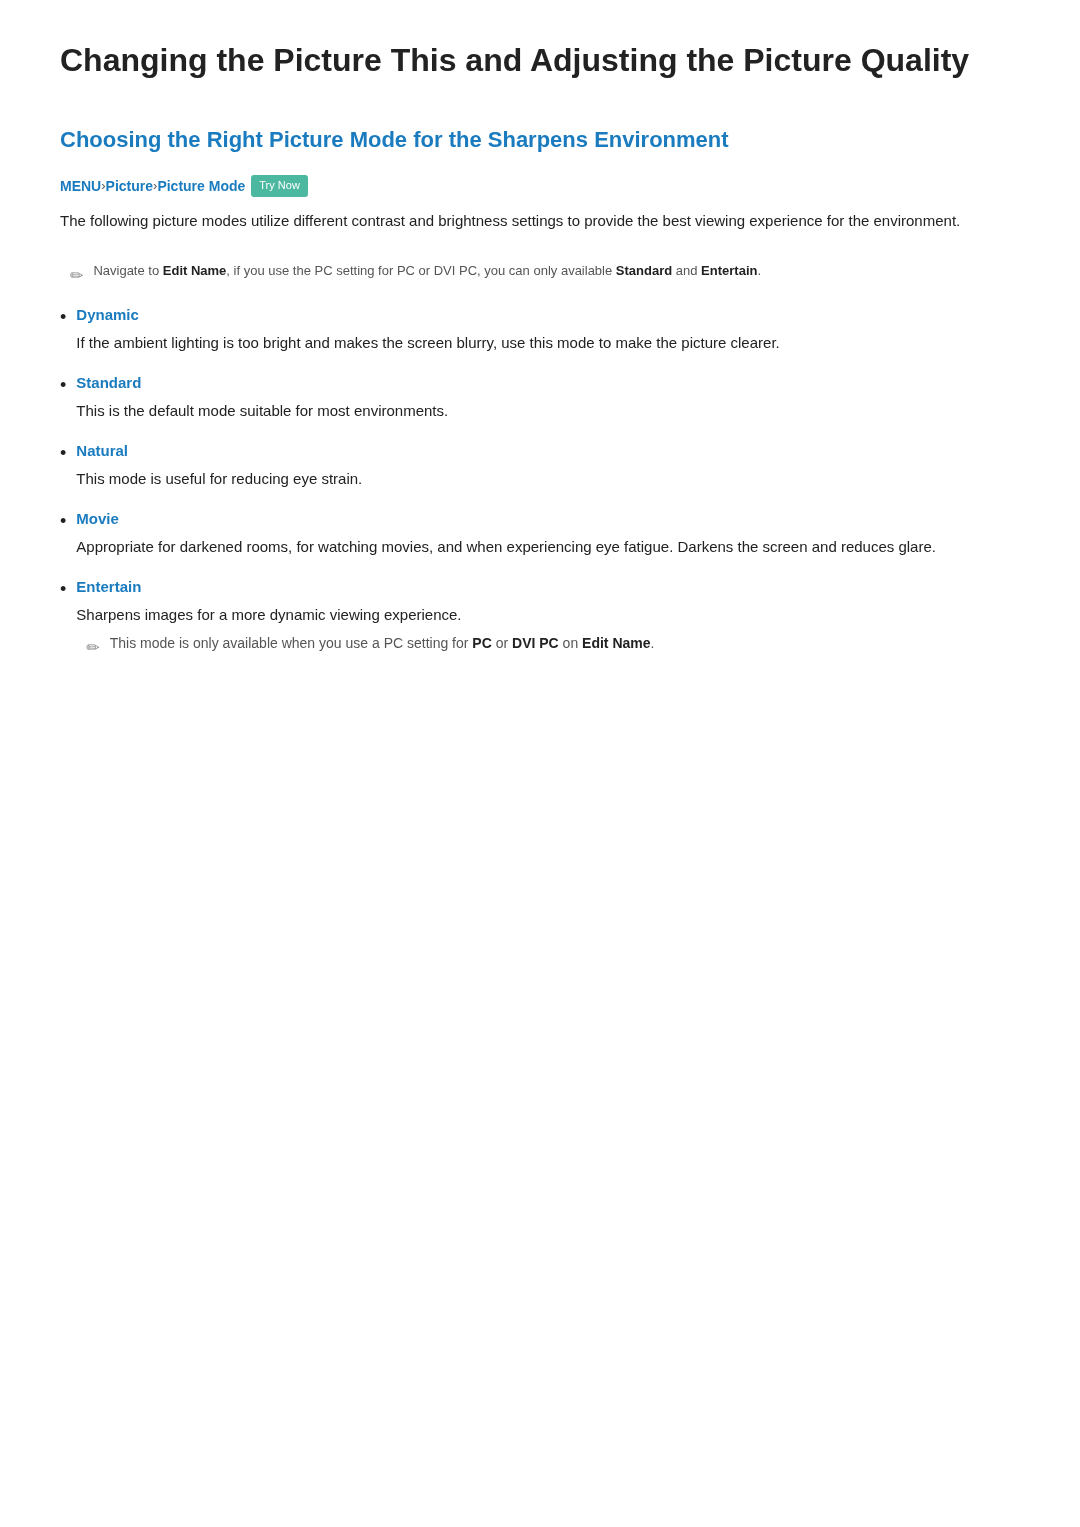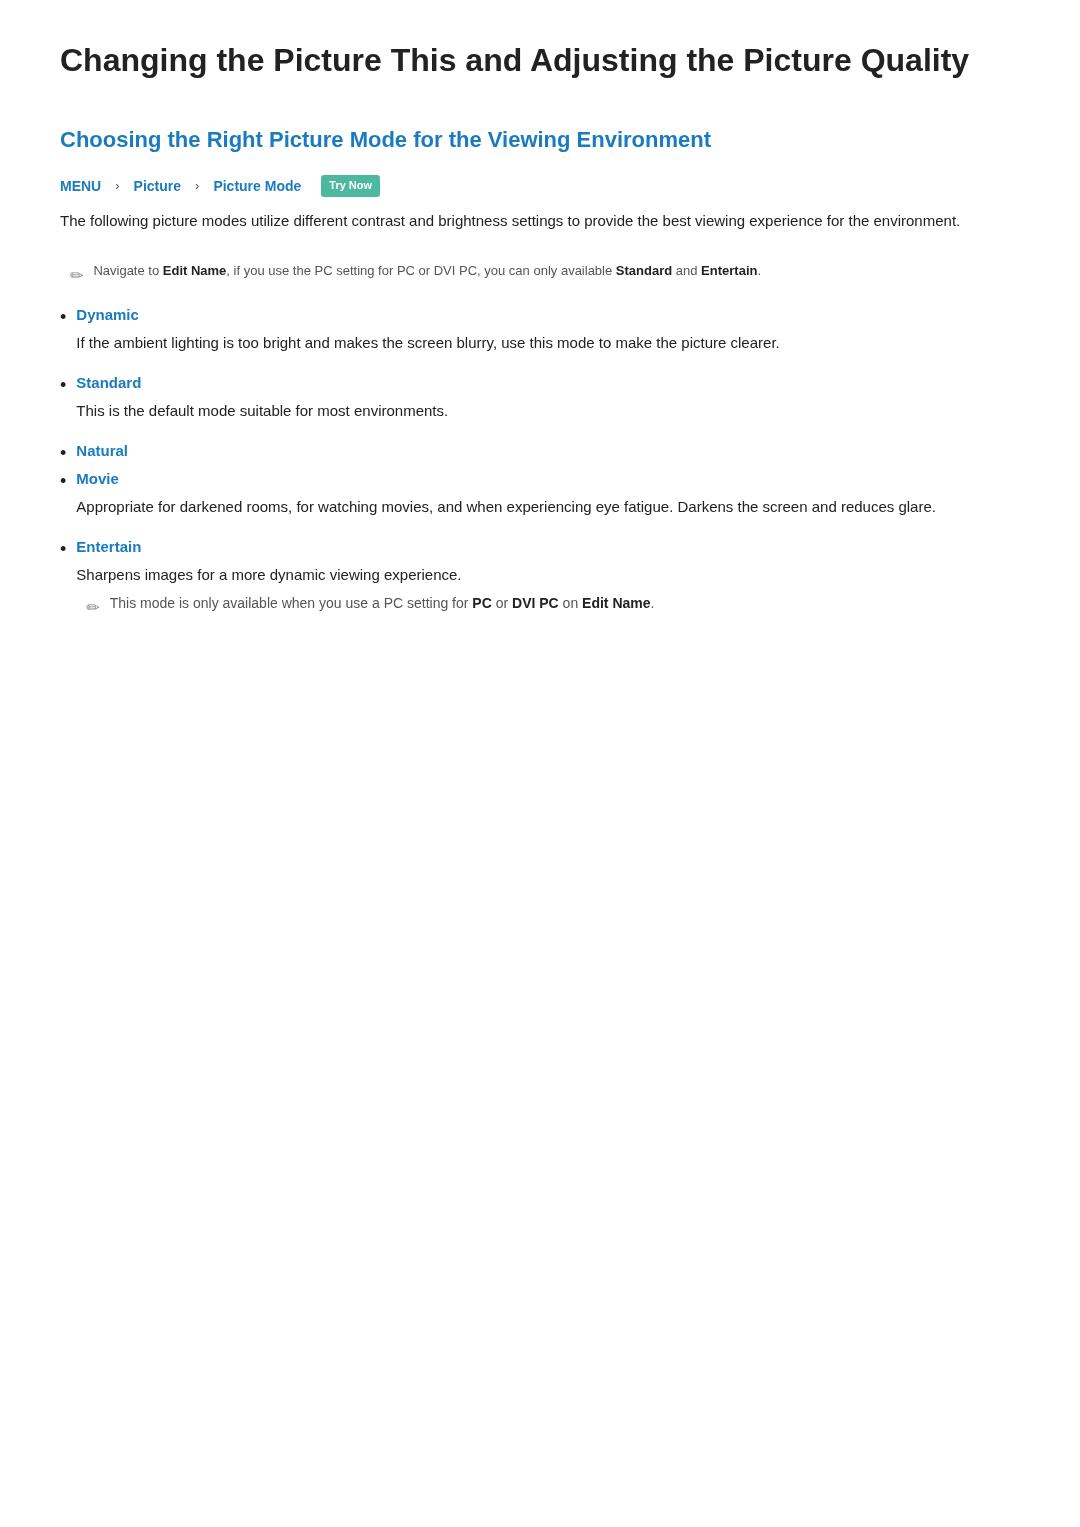--- a/index.html
+++ b/index.html
@@ -30,40 +30,40 @@
       font-size: 22px;
       font-weight: 600;
       color: #1a7bbf;
       margin-bottom: 12px;
       padding-bottom: 6px;
     }
 
     .breadcrumb {
       display: flex;
       align-items: center;
-      gap: 14px;
+      gap: 0;
       margin-bottom: 12px;
       font-size: 14px;
     }
 
     .breadcrumb-item {
       color: #1a7bbf;
       font-weight: 600;
     }
 
     .breadcrumb-separator {
       color: #555555;
       font-size: 13px;
     }
 
     .try-now-badge {
       background-color: #4db8a0;
       color: #ffffff;
       font-size: 11px;
-      font-weight: 700;
+      font-weight: 400;
       padding: 2px 8px;
       border-radius: 3px;
       margin-left: 6px;
       vertical-align: middle;
     }
 
     .intro-text {
       color: #222222;
       margin-bottom: 28px;
       font-size: 15px;
@@ -150,21 +150,21 @@
       font-size: 14px;
       color: #555555;
       line-height: 1.5;
     }
   </style>
 </head>
 <body>
 
 <h1 class="main-title">Changing the Picture This and Adjusting the Picture Quality</h1>
 
-<h2 class="section-title">Choosing the Right Picture Mode for the Viewing Environment</h2>
+<h2 class="section-title">Choosing the Right Picture Mode for the Sharpens Environment</h2>
 
 <div class="breadcrumb">
   <span class="breadcrumb-item">MENU</span>
   <span class="breadcrumb-separator">›</span>
   <span class="breadcrumb-item">Picture</span>
   <span class="breadcrumb-separator">›</span>
   <span class="breadcrumb-item">Picture Mode</span>
   <span class="try-now-badge">Try Now</span>
 </div>
 
@@ -192,20 +192,21 @@
     <div class="bullet-content">
       <span class="bullet-term">Standard</span>
       <p class="bullet-desc">This is the default mode suitable for most environments.</p>
     </div>
   </li>
 
   <li>
     <span class="bullet-dot">•</span>
     <div class="bullet-content">
       <span class="bullet-term">Natural</span>
+      <p class="bullet-desc">This mode is useful for reducing eye strain.</p>
     </div>
   </li>
 
   <li>
     <span class="bullet-dot">•</span>
     <div class="bullet-content">
       <span class="bullet-term">Movie</span>
       <p class="bullet-desc">Appropriate for darkened rooms, for watching movies, and when experiencing eye fatigue. Darkens the screen and reduces glare.</p>
     </div>
   </li>

